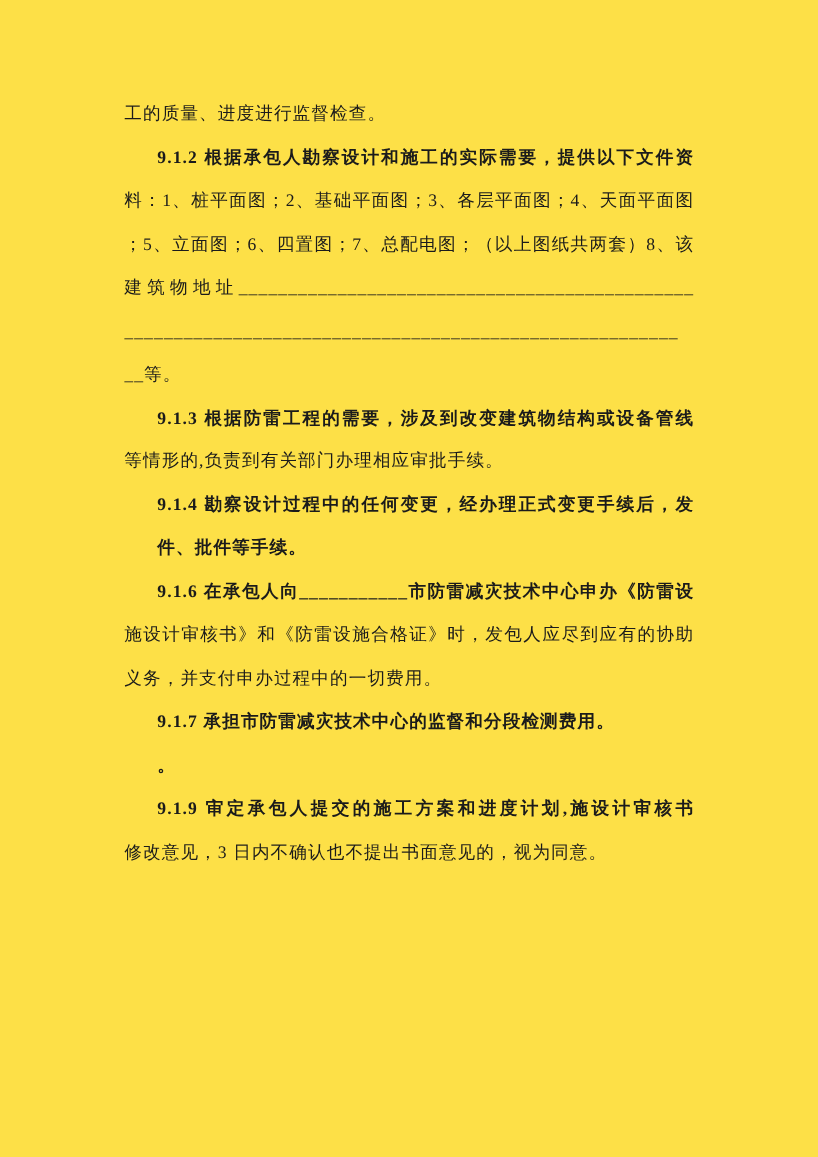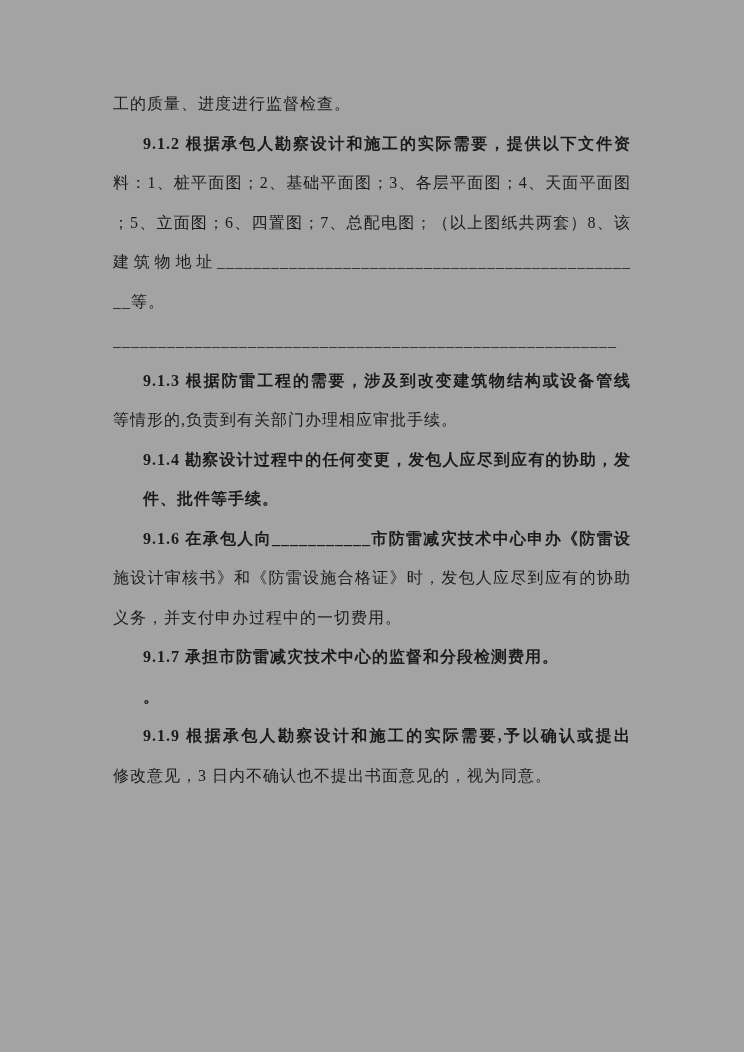--- a/index.html
+++ b/index.html
@@ -4,21 +4,21 @@
 <style>
   html, body {
     margin: 0;
     padding: 0;
     background: #ffffff;
   }
   .page {
     position: relative;
     width: 744px;
     height: 1052px;
-    background: #a3a3a3;
+    background: #fde047;
     box-sizing: border-box;
     overflow: hidden;
     font-family: "Liberation Serif", "DejaVu Serif", serif;
   }
   .doc-body {
     position: absolute;
     left: 113px;
     top: 84px;
     width: 518px;
     color: #1b1b1b;
@@ -51,42 +51,42 @@
 <div class="page">
   <div class="doc-body">
       <div class="para">
         <div class="line">工的质量、进度进行监督检查。</div>
       </div>
       <div class="para indent">
         <div class="line justify">9.1.2 根据承包人勘察设计和施工的实际需要，提供以下文件资</div>
         <div class="line justify">料：1、桩平面图；2、基础平面图；3、各层平面图；4、天面平面图</div>
         <div class="line justify">；5、立面图；6、四置图；7、总配电图；（以上图纸共两套）8、该</div>
         <div class="line justify">建筑物地址______________________________________________</div>
+        <div class="line justify">________________________________________________________</div>
         <div class="line">__等。</div>
-        <div class="line justify">________________________________________________________</div>
       </div>
       <div class="para indent">
         <div class="line justify">9.1.3 根据防雷工程的需要，涉及到改变建筑物结构或设备管线</div>
         <div class="line">等情形的,负责到有关部门办理相应审批手续。</div>
       </div>
       <div class="para indent">
-        <div class="line justify">9.1.4 勘察设计过程中的任何变更，发包人应尽到应有的协助，发</div>
+        <div class="line justify">9.1.4 勘察设计过程中的任何变更，经办理正式变更手续后，发</div>
       </div>
       <div class="para indent">
         <div class="line">件、批件等手续。</div>
       </div>
       <div class="para indent">
         <div class="line justify">9.1.6 在承包人向___________市防雷减灾技术中心申办《防雷设</div>
         <div class="line justify">施设计审核书》和《防雷设施合格证》时，发包人应尽到应有的协助</div>
         <div class="line">义务，并支付申办过程中的一切费用。</div>
       </div>
       <div class="para indent">
         <div class="line">9.1.7 承担市防雷减灾技术中心的监督和分段检测费用。</div>
       </div>
       <div class="para indent">
         <div class="line">。</div>
       </div>
       <div class="para indent">
-        <div class="line justify">9.1.9 根据承包人勘察设计和施工的实际需要,予以确认或提出</div>
+        <div class="line justify">9.1.9 审定承包人提交的施工方案和进度计划,施设计审核书</div>
         <div class="line">修改意见，3 日内不确认也不提出书面意见的，视为同意。</div>
       </div>
     </div>
 </div>
 
 </body></html>

